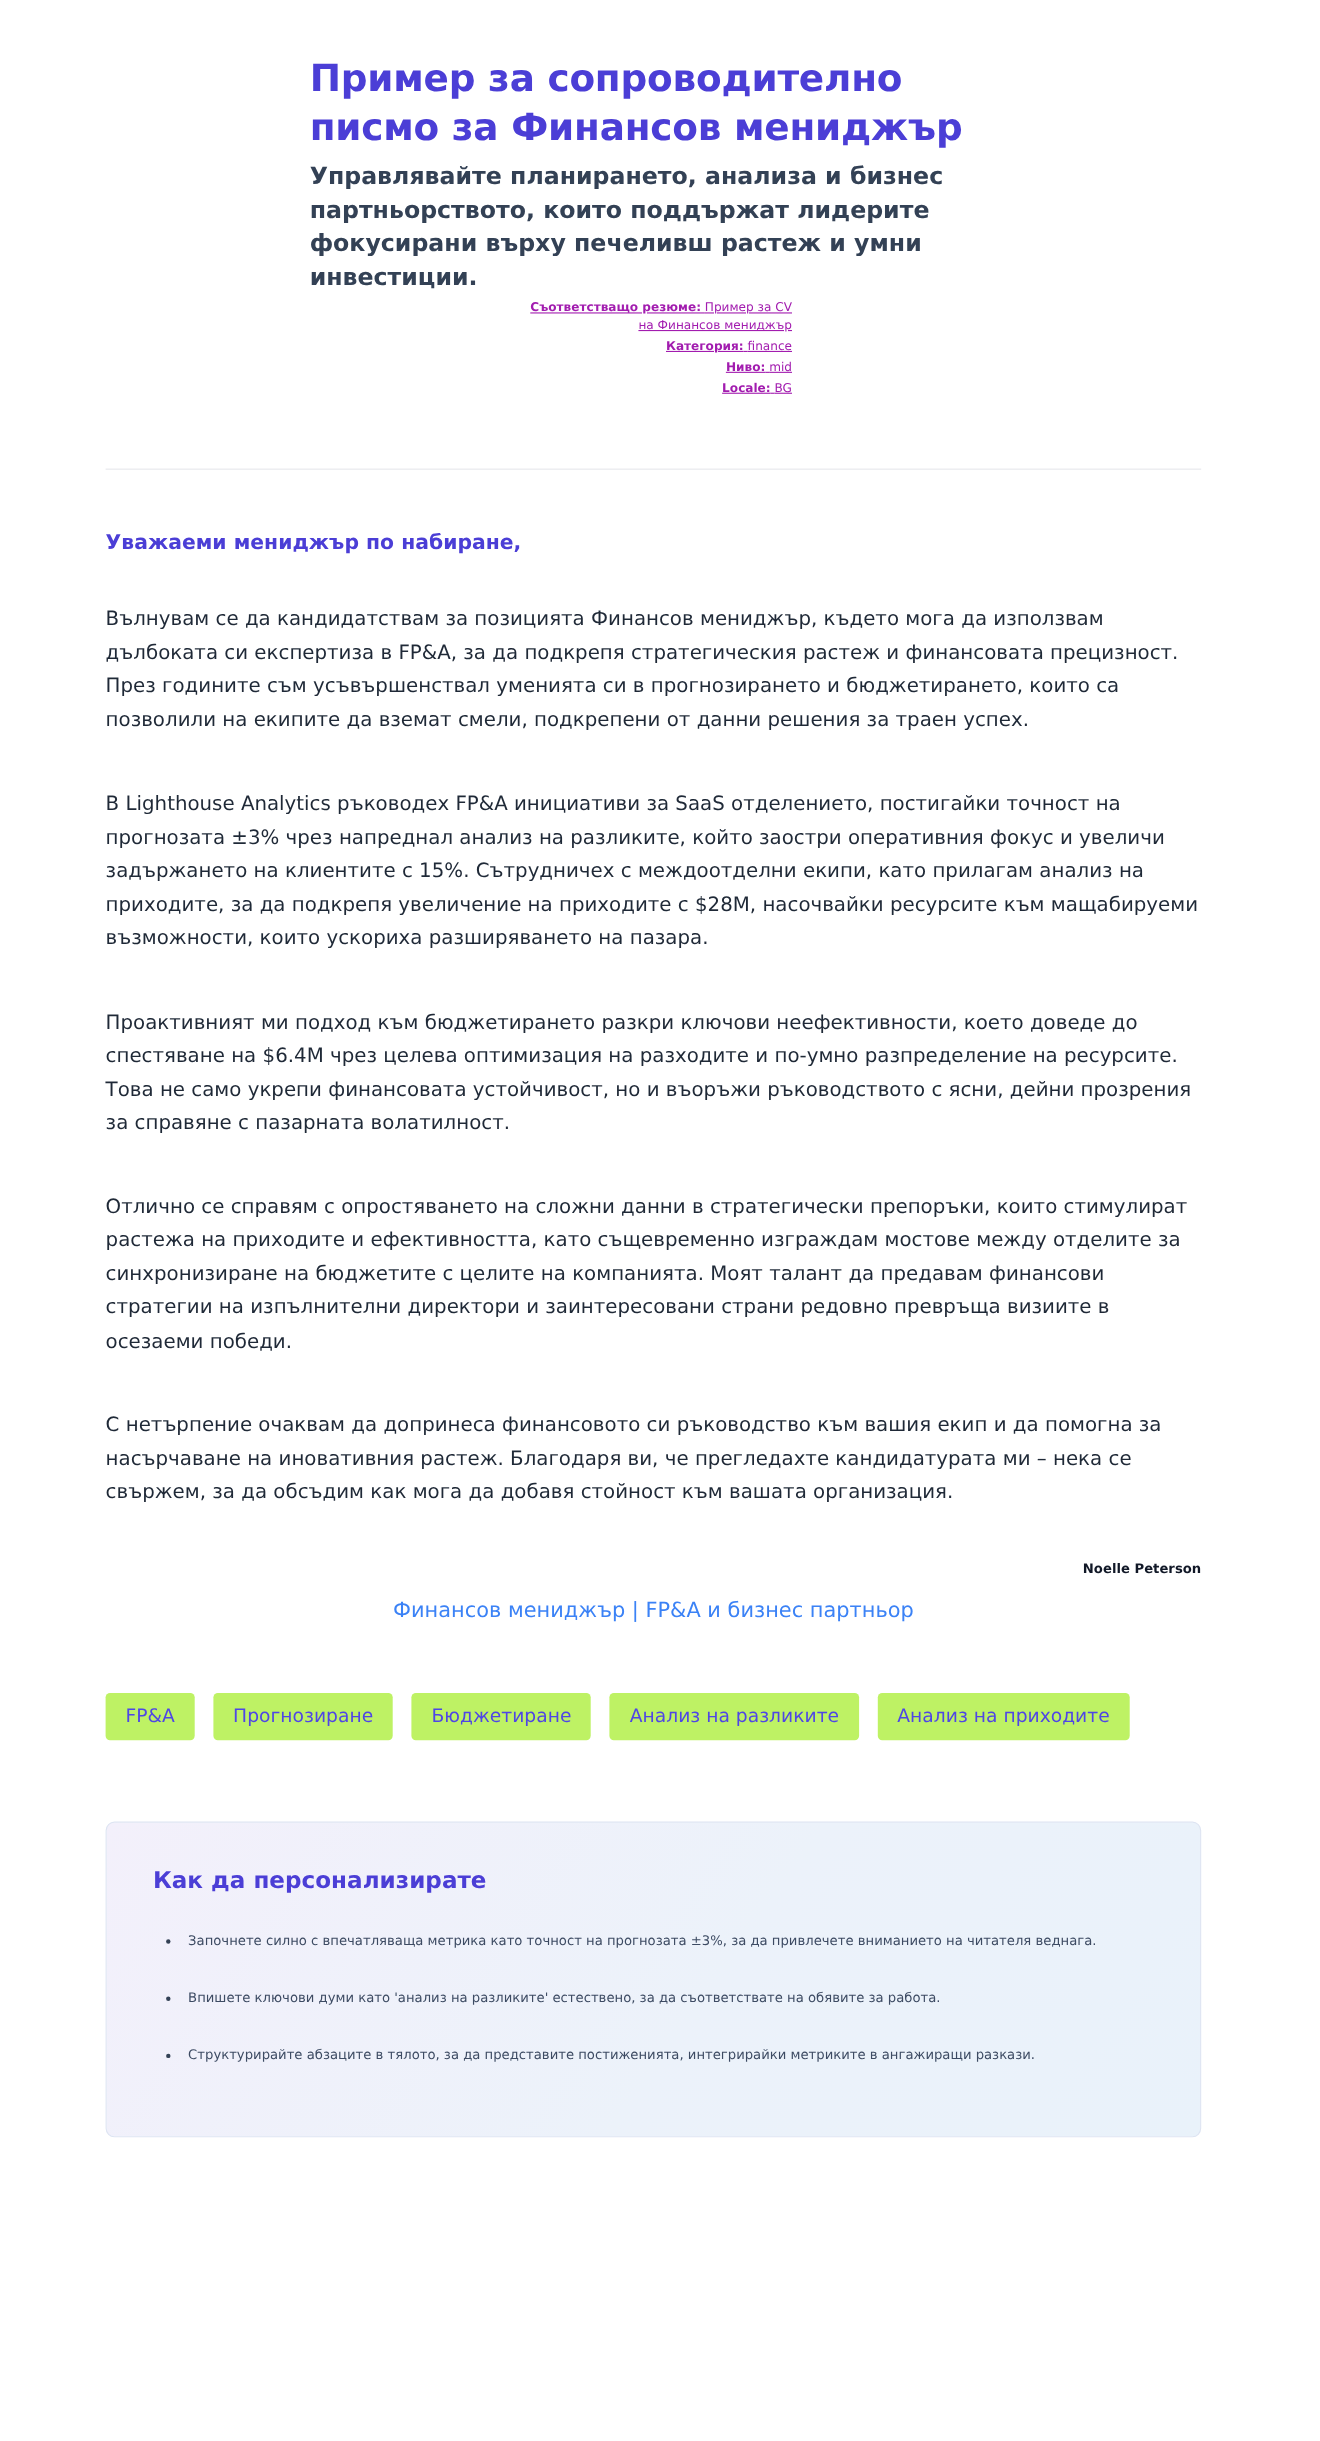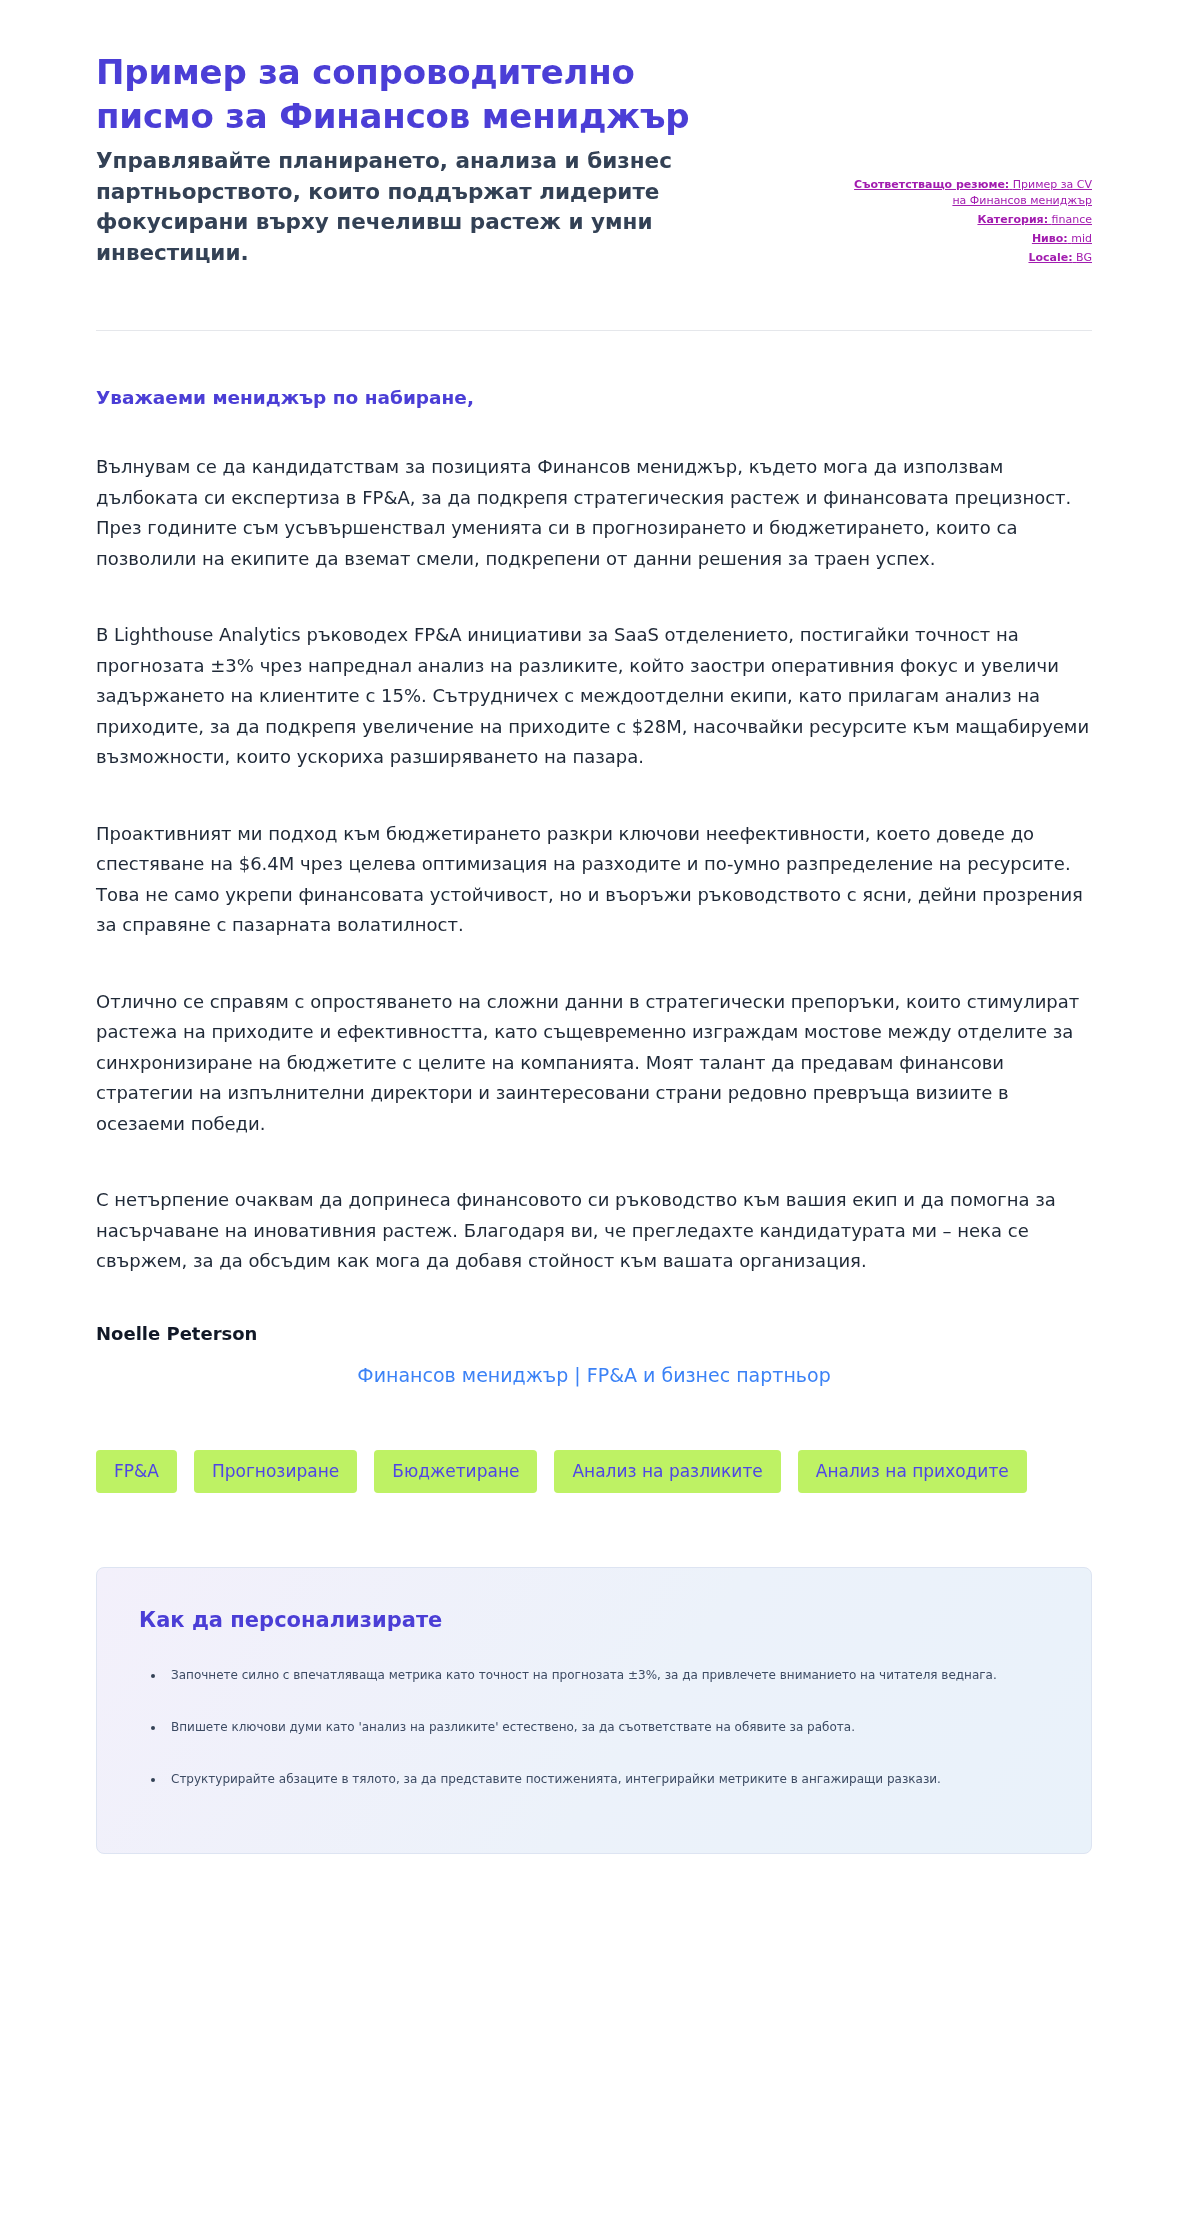--- a/index.html
+++ b/index.html
@@ -12,21 +12,22 @@
     color: #1f2937;
   }
   .page {
     padding: 50px 108px 70px 96px;
   }
 
   
   .header {
     display: flex;
     justify-content: space-between;
-    align-items: flex-end;
+    align-items: center;
+    flex-direction: column;
   }
   .header-left { max-width: 625px; }
   h1.title {
     color: #4b3ed6;
     font-size: 34px;
     line-height: 1.3;
     font-weight: 700;
     letter-spacing: -0.2px;
   }
   .subtitle {
@@ -66,23 +67,24 @@
   .letter-body { margin-top: 44px; }
   .para {
     font-size: 18px;
     line-height: 30.5px;
     color: #1f2937;
     margin-bottom: 46px;
     max-width: 996px;
   }
   .sig-name {
     margin-top: 42px;
-    font-size: 18px;
+    font-size: 12px;
     font-weight: 700;
     color: #111827;
+    text-align: right;
   }
   .sig-title {
     margin-top: 20px;
     font-size: 19px;
     color: #3b82f6;
     text-align: center;
   }
 
   
   .tags {

